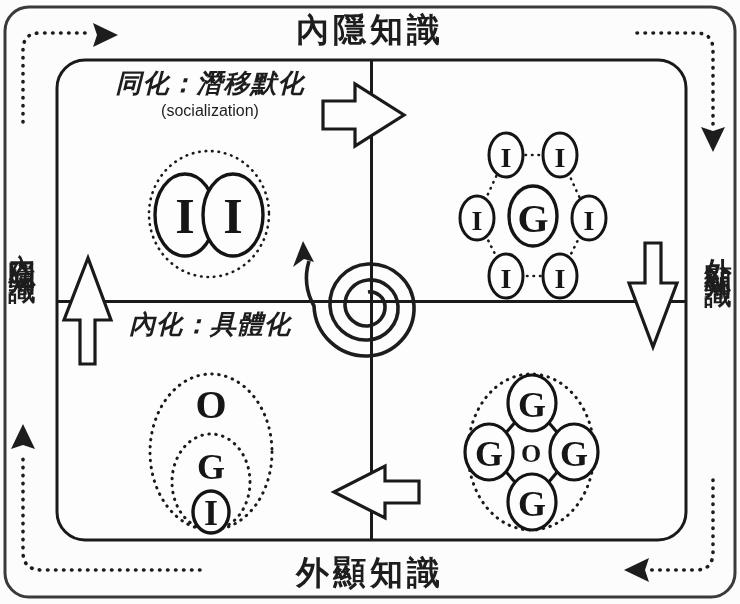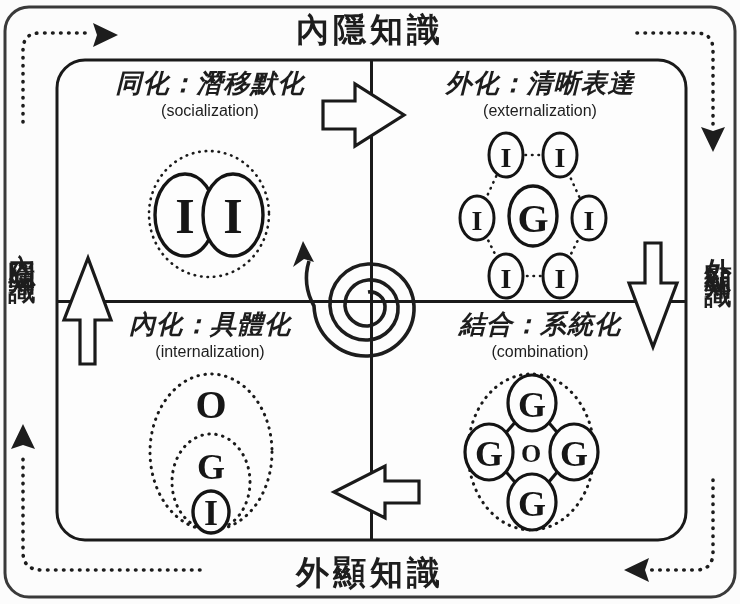--- a/index.html
+++ b/index.html
@@ -136,26 +136,17 @@
 
   <div class="abs edge-h" style="top:8px;">內隱知識</div>
   <div class="abs edge-h" style="top:551px;">外顯知識</div>
   <div class="abs vtext" style="left:8px;top:232px;">內隱知識</div>
   <div class="abs vtext" style="right:9px;top:236px;">外顯知識</div>
 
   <div class="abs qtitle" style="left:85px;top:66px;width:250px;">
     <div class="t">同化：潛移默化</div>
     <div class="s">(socialization)</div>
   </div>
-  <div class="abs qtitle" style="left:415px;top:66px;width:250px;">
-    <div class="t">外化：清晰表達</div>
-    <div class="s">(externalization)</div>
-  </div>
   <div class="abs qtitle" style="left:90px;top:307px;width:240px;">
     <div class="t">內化：具體化</div>
-    <div class="s">(internalization)</div>
-  </div>
-  <div class="abs qtitle" style="left:420px;top:307px;width:240px;">
-    <div class="t">結合：系統化</div>
-    <div class="s">(combination)</div>
   </div>
 
 </div>
 
 </body></html>

